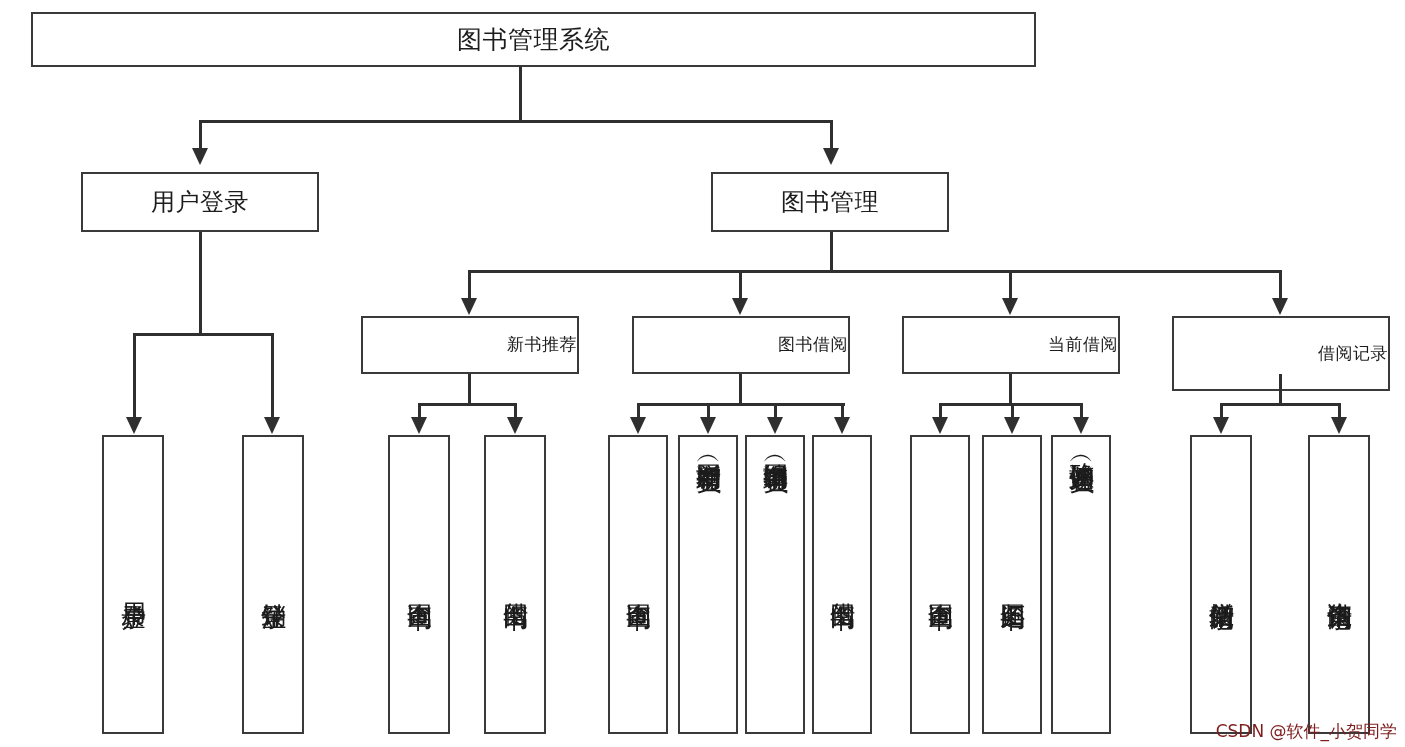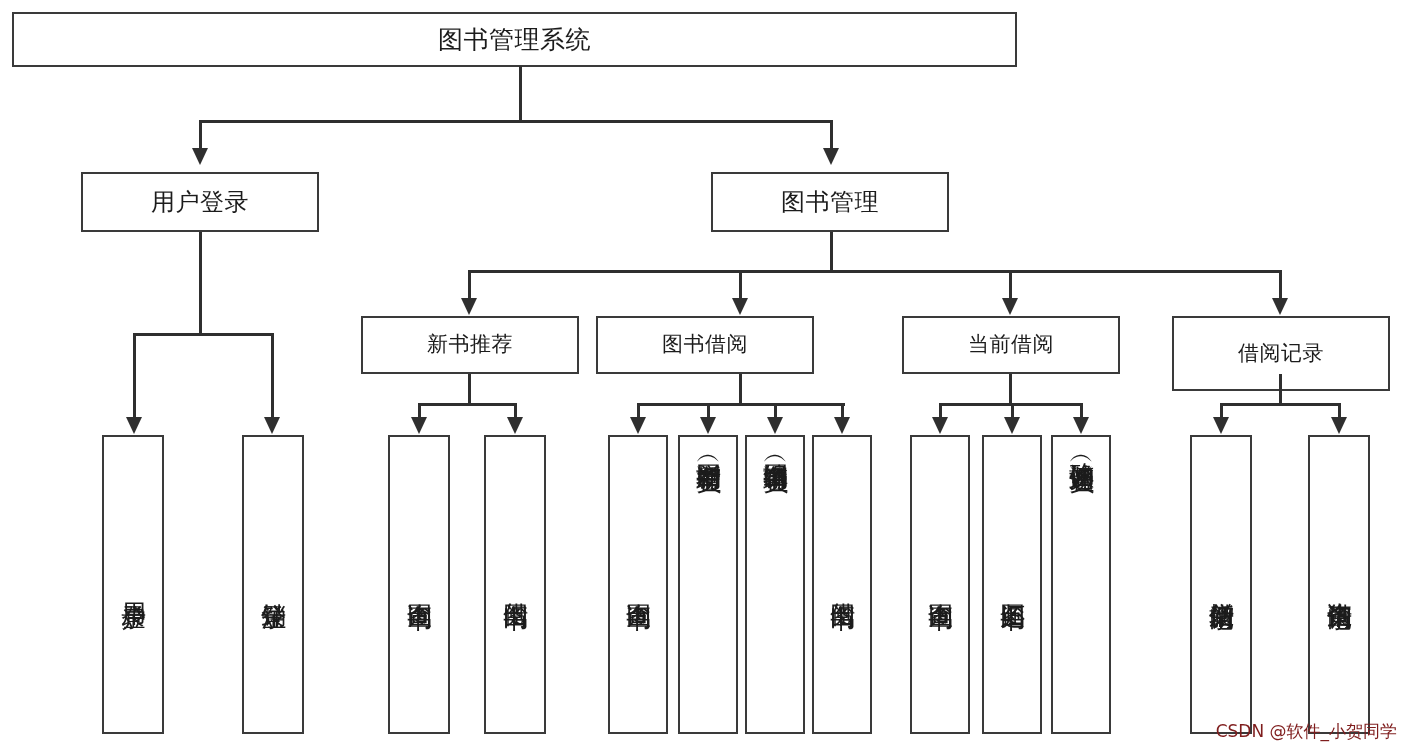--- a/index.html
+++ b/index.html
@@ -32,21 +32,21 @@
   .node .label {
     display: block;
     text-align: center;
     line-height: 1.12;
     letter-spacing: 0.5px;
   }
   
   .node.level0 { font-size: 25px; }
   
   .node.level1 { font-size: 24px; }
-  .node.level2 { font-size: 21px; }
+  .node.level2 { font-size: 17px; justify-content: flex-end; }
   
   .node.leaf {
     align-items: flex-start;
     justify-content: center;
     padding-top: 6px;
   }
   .node.leaf .label {
     writing-mode: vertical-rl;
     text-orientation: upright;
     font-size: 25px;
@@ -83,21 +83,21 @@
     color: #7f1d1d;
     white-space: nowrap;
     font-family: "DejaVu Sans", "Liberation Sans", sans-serif;
   }
 </style>
 </head>
 <body>
 
 <div id="canvas">
 
-  <div class="node level0" id="node-root" style="left: 12px; top: 12px; width: 1005px; height: 55px;">
+  <div class="node level0" id="node-root" style="left: 31px; top: 12px; width: 1005px; height: 55px;">
     <span class="label">图书管理系统</span>
   </div>
 
   <div class="vline" style="left:519px; top:66px; height:56px;"></div>
   <div class="hline" style="left:199px; top:120px; width:634px;"></div>
   <div class="vline" style="left:199px; top:120px; height:28px;"></div>
   <div class="arrow" style="left:192px; top:148px;"></div>
   <div class="vline" style="left:830px; top:120px; height:28px;"></div>
   <div class="arrow" style="left:823px; top:148px;"></div>
 
@@ -123,21 +123,21 @@
   <div class="vline" style="left:739px; top:270px; height:28px;"></div>
   <div class="arrow" style="left:732px; top:298px;"></div>
   <div class="vline" style="left:1009px; top:270px; height:28px;"></div>
   <div class="arrow" style="left:1002px; top:298px;"></div>
   <div class="vline" style="left:1279px; top:270px; height:28px;"></div>
   <div class="arrow" style="left:1272px; top:298px;"></div>
 
   <div class="node level2" id="node-new-book-rec" style="left: 361px; top: 316px; width: 218px; height: 58px;">
     <span class="label">新书推荐</span>
   </div>
-  <div class="node level2" id="node-book-borrow" style="left: 596px; top: 316px; width: 218px; height: 58px;">
+  <div class="node level2" id="node-book-borrow" style="left: 632px; top: 316px; width: 218px; height: 58px;">
     <span class="label">图书借阅</span>
   </div>
   <div class="node level2" id="node-current-borrow" style="left: 902px; top: 316px; width: 218px; height: 58px;">
     <span class="label">当前借阅</span>
   </div>
   <div class="node level2" id="node-borrow-record" style="left: 1172px; top: 316px; width: 218px; height: 75px;">
     <span class="label">借阅记录</span>
   </div>
 
   <div class="vline" style="left:468px; top:374px; height:31px;"></div>

